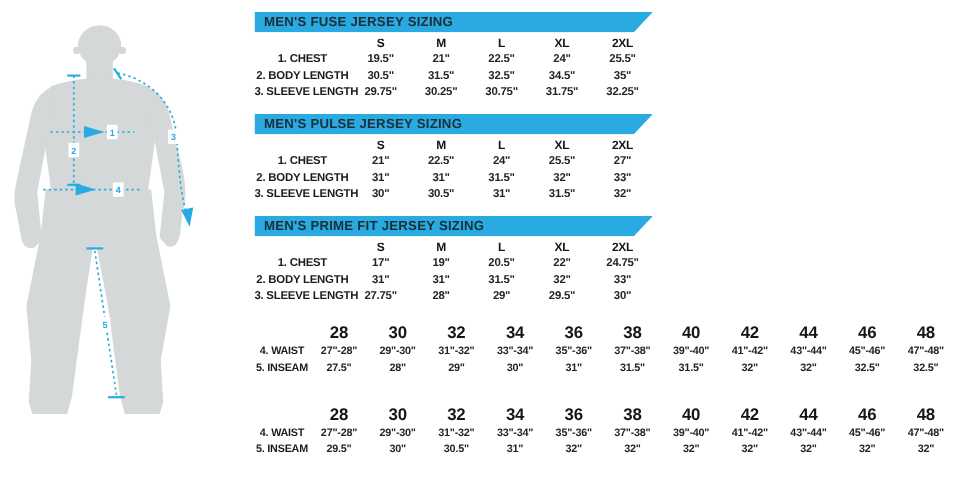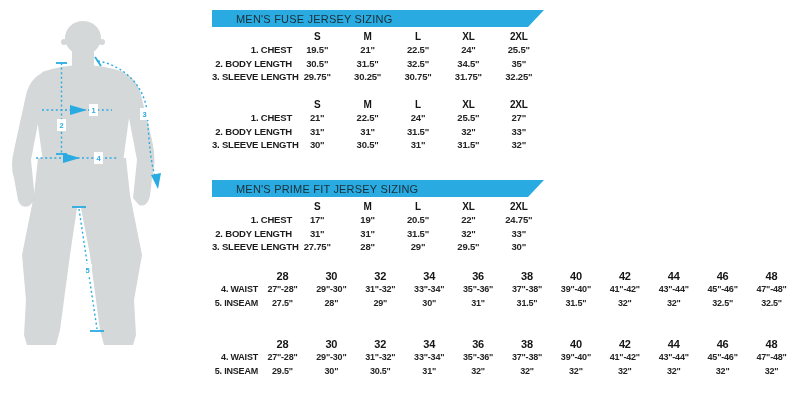--- a/index.html
+++ b/index.html
@@ -28,37 +28,37 @@
   .size-table:nth-of-type(1){top:10px}
   .size-table:nth-of-type(2){top:95px}
   .size-table:nth-of-type(3){top:180px}
   .size-table:nth-of-type(4){top:266px}
   .size-table:nth-of-type(5){top:334px}
   .bar{height:17px;background:var(--accent);
        clip-path:polygon(0 0,100% 0,calc(100% - 16px) 100%,0 100%);
        display:flex;align-items:center}
   .jersey .bar{width:332px}
   .pant .bar{width:584px}
-  .bar span{color:var(--bar-text);font-size:11px;font-weight:400;
-            letter-spacing:.2px;padding-left:24px;white-space:nowrap}
+  .bar span{color:var(--bar-text);font-size:11px;font-weight:700;
+            letter-spacing:.2px;padding-left:8px;white-space:nowrap}
   .size-table table{border-collapse:collapse;table-layout:fixed;margin-top:3px}
   .jersey table{width:332px}
   .pant table{width:584px}
   .jersey col.c-label{width:80px}
   .jersey col.c-size{width:50.4px}
   .pant col.c-label{width:46px}
   .pant col.c-size{width:48.9px}
   .size-table th,.size-table td{
     font-weight:700;color:var(--text);text-align:center;
     padding:0;white-space:nowrap;letter-spacing:-.2px}
   .jersey th,.jersey td{font-size:9.5px;height:13.5px}
   .pant th,.pant td{font-size:9px;height:14px}
   .size-table thead th{font-size:10px;color:#151515;height:13px}
-  .pant thead th{font-size:11px}
-  .size-table tbody th{text-align:right;color:#1c1c1c}
+  .pant thead th{font-size:14px}
+  .size-table tbody th{text-align:center;color:#1c1c1c}
 </style>
 </head>
 <body>
 
 <div class="canvas">
 
   <svg class="figure-svg" width="200" height="400" viewBox="0 0 200 400">
 
     <g>
       <ellipse class="sil" cx="83" cy="38" rx="18" ry="17"></ellipse>
@@ -160,20 +160,23 @@
               <td>29.75"</td>
               <td>30.25"</td>
               <td>30.75"</td>
               <td>31.75"</td>
               <td>32.25"</td>
             </tr>
           </tbody>
         </table>
       </section>
       <section class="size-table jersey">
+        <div class="bar">
+          <span>MEN'S PULSE JERSEY SIZING</span>
+        </div>
         <table>
           <colgroup>
             <col class="c-label">
             <col class="c-size">
             <col class="c-size">
             <col class="c-size">
             <col class="c-size">
             <col class="c-size">
           </colgroup>
           <thead>

